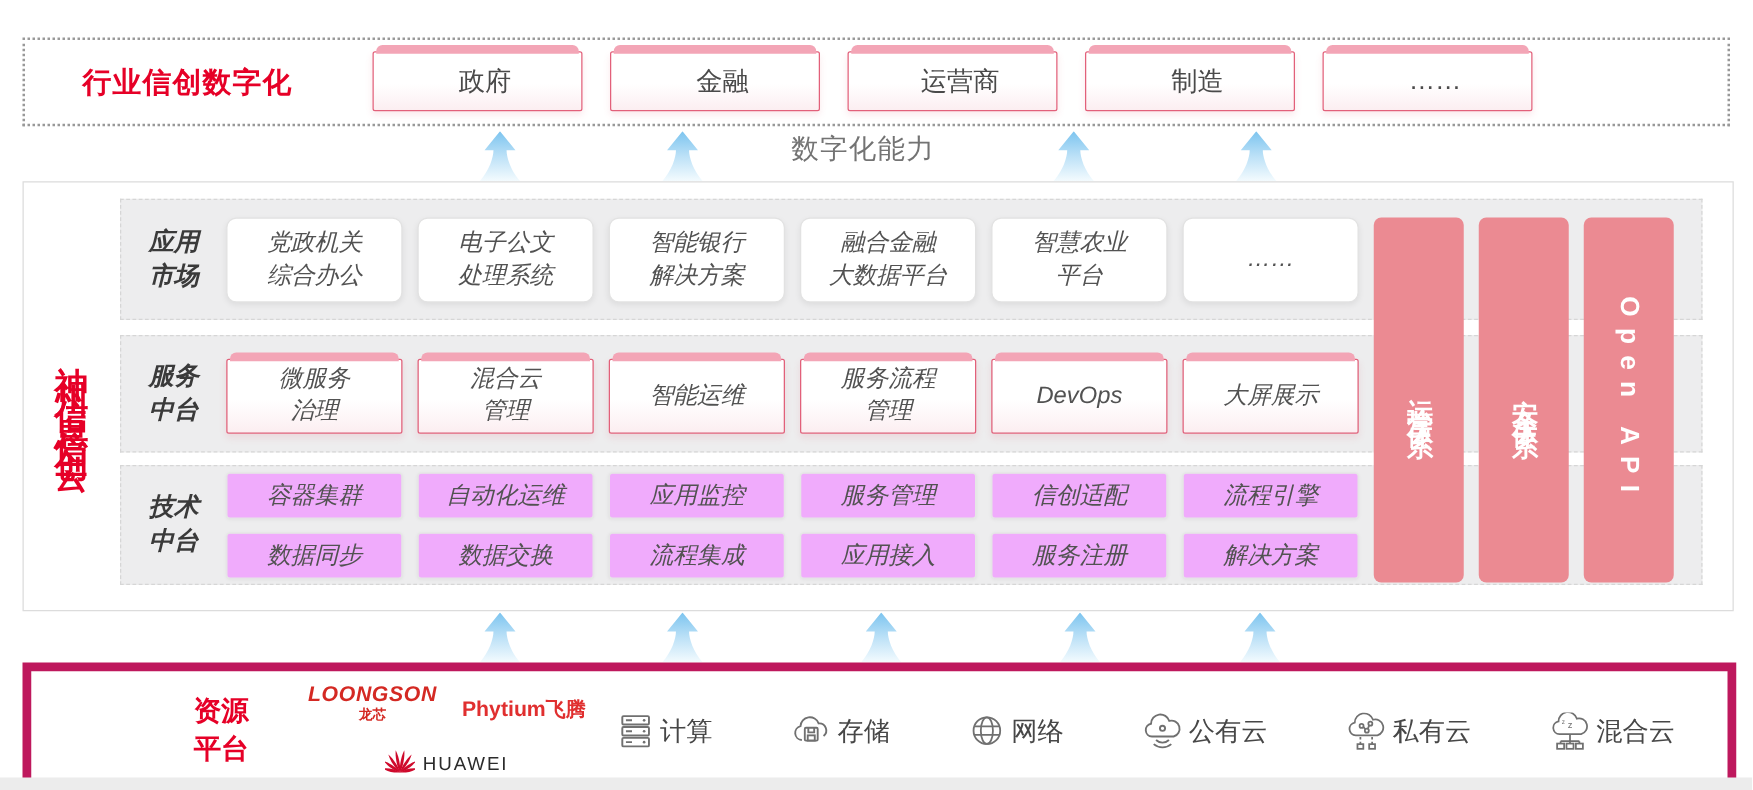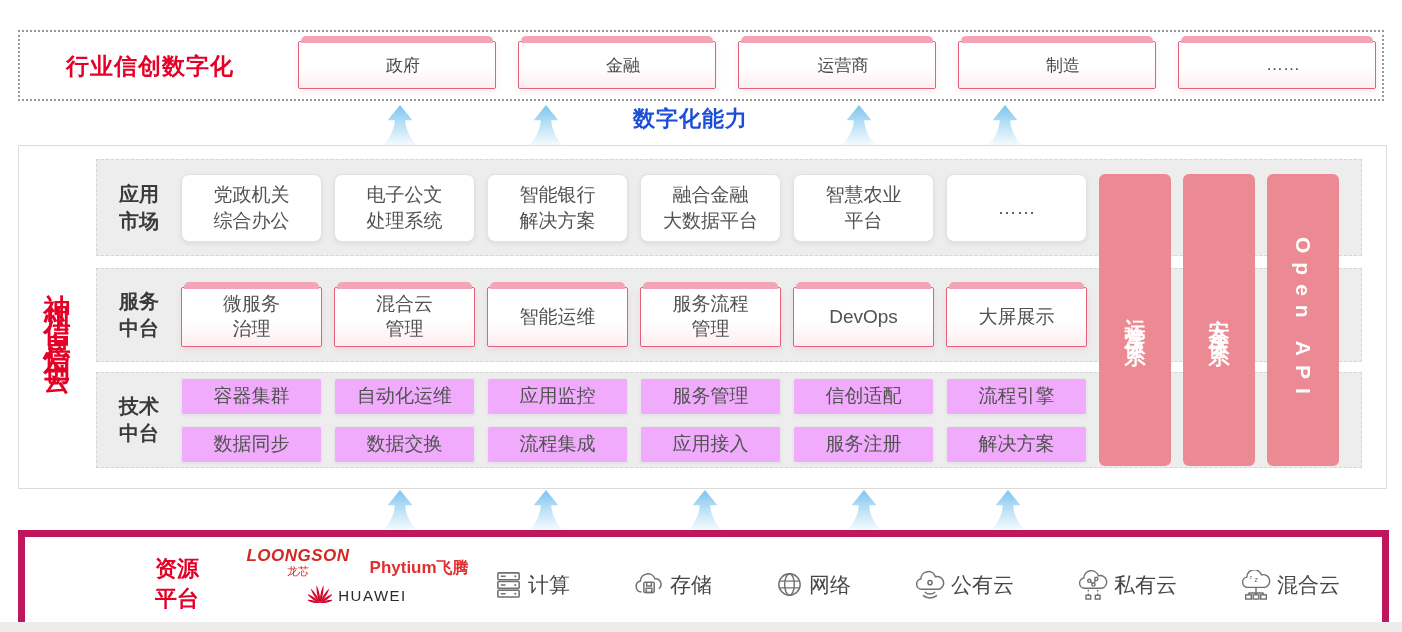--- a/index.html
+++ b/index.html
@@ -25,44 +25,44 @@
   .cap-box {
     position:relative; background:linear-gradient(180deg,#fff 55%, #fceef1);
     border:1px solid #e2607a; border-radius:2px;
     display:flex; align-items:center; justify-content:center;
     box-shadow:0 3px 6px rgba(226,96,122,.14);
   }
   .cap-box::before {
     content:""; position:absolute; top:-6px; left:2px; right:2px; height:7px;
     background:#f3a5b6; border-radius:5px 5px 0 0;
   }
-  .top-box { width:198px; height:48px; font-size:17px; color:#4a4a4a;padding-left:12px; }
+  .top-box { width:168px; height:48px; font-size:21px; color:#4a4a4a;padding-left:12px; }
 
   
   .cap-label {
     position:absolute; left:633px; top:104px;
-    font-size:22px; font-weight:bold; color:#1d4ed8; letter-spacing:1px;
+    font-size:22px; font-weight:normal; color:#737373; letter-spacing:1px;
   }
   .arrow { position:absolute; width:46px; height:40px; }
   .hidden-defs { position:absolute; width:0; height:0; }
 
   
   .main-panel {
     position:absolute; left:18px; top:145px; width:1369px; height:344px;
     border:1px solid #dcdcdc; background:#fff;
   }
   .v-title {
     position:absolute; left:20px; top:50%; transform:translateY(-50%);
     writing-mode:vertical-rl; text-orientation:upright;
     font-size:27px; font-weight:bold; color:#e60027; letter-spacing:13px;
   }
   .prow {
     position:absolute; left:77px; width:1266px;
     background:#ededee; border:1px dashed #d6d6d6;
-    display:flex; align-items:center;
+    display:flex; align-items:center;font-style:italic;
   }
   .prow-label {
     flex:0 0 84px; text-align:center; font-size:20px; font-weight:bold;
     color:#3a3a3a; white-space:pre-line; line-height:1.35;
   }
   .prow-boxes { display:flex; gap:12px; align-items:center; }
   .app-box {
     width:141px; height:68px; background:#fff; border:1px solid #e2e2e2;
     border-radius:8px; display:flex; align-items:center; justify-content:center;
     text-align:center; font-size:19px; color:#525252; white-space:pre-line;
@@ -92,26 +92,26 @@
     position:absolute; left:18px; top:530px; width:1371px; height:109px;
     border:7px solid #be185d; background:#fff;
   }
   .res-label {
     position:absolute; left:130px; top:50%; transform:translateY(-50%);
     font-size:22px; font-weight:bold; color:#e60027;
     white-space:pre-line; line-height:1.4;
   }
   .vendors {
     position:absolute; left:195px; top:9px; width:275px;
-    display:flex; flex-direction:column; align-items:center; gap:4px;
+    display:flex; flex-direction:column; align-items:center; gap:19px;
   }
   .vendor-row { display:flex; align-items:flex-end; gap:20px; }
   .loongson { display:flex; flex-direction:column; align-items:center; color:#d42923; }
   .loongson-en { font-weight:bold; font-style:italic; font-size:17px; letter-spacing:.5px; }
-  .loongson-cn { font-size:11px; margin-top:-2px; font-weight:normal; }
+  .loongson-cn { font-size:11px; margin-top:-2px; font-weight:bold; }
   .phytium { display:flex; align-items:baseline; color:#e02f2f; }
   .phytium-en { font-size:17px; font-weight:bold; }
   .phytium-cn { font-size:16px; font-weight:bold; }
   .huawei { display:flex; align-items:center; gap:6px; }
   .huawei-text { font-size:15px; font-weight:normal; color:#2b2b2b; letter-spacing:1.5px; }
   .res-items {
     position:absolute; left:468px; top:0; height:100%;
     display:flex; align-items:center; gap:62px;
   }
   .res-item { display:flex; align-items:center; gap:4px; }

